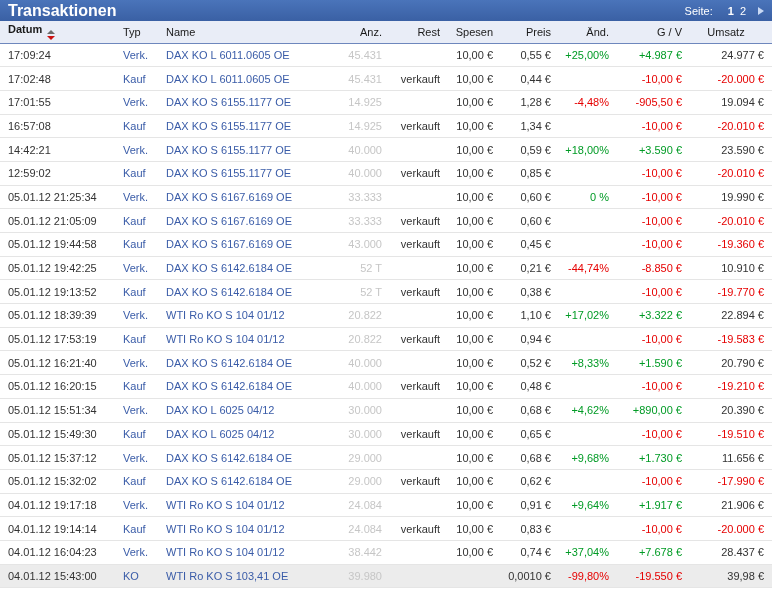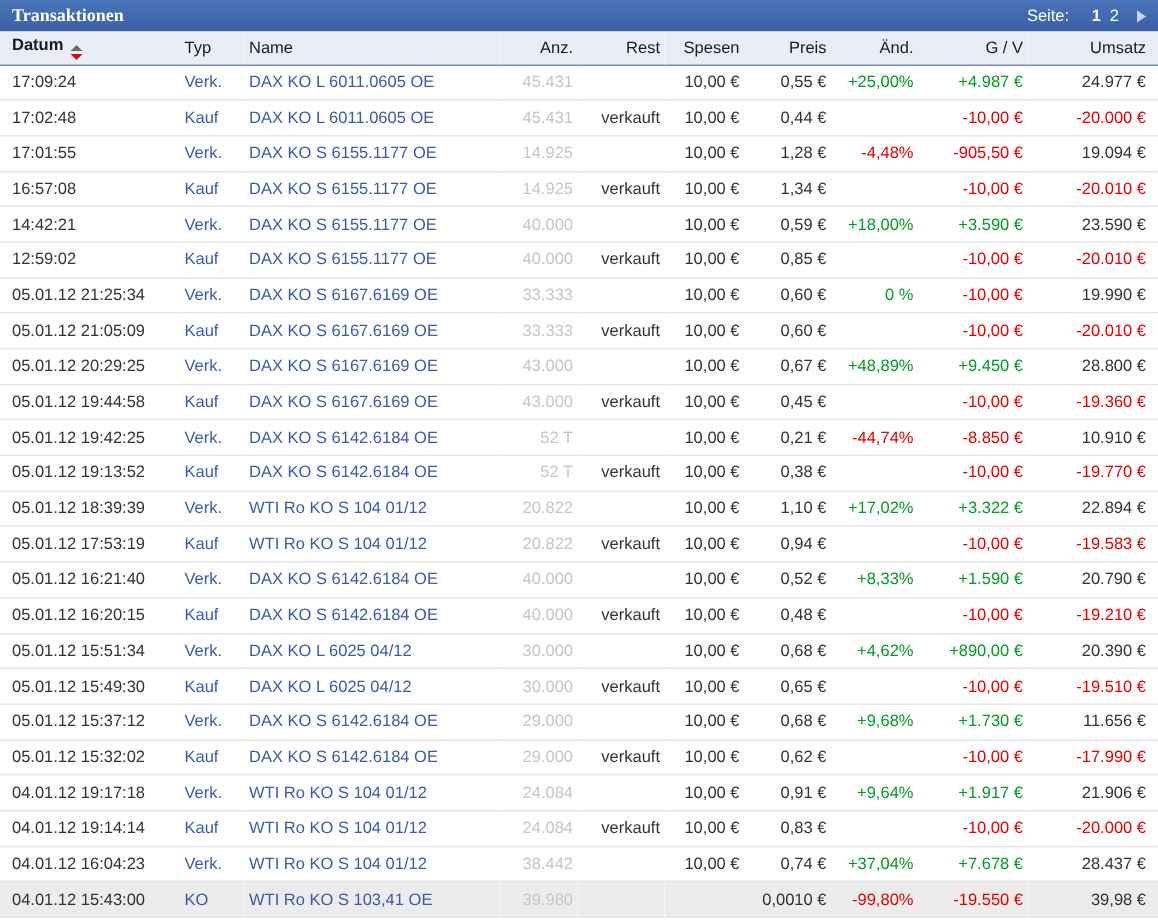--- a/index.html
+++ b/index.html
@@ -8,21 +8,21 @@
     font-family:"Liberation Sans","DejaVu Sans",sans-serif;font-size:11px;
     position:relative;
   }
   
   .titlebar{
     height:21px;box-sizing:border-box;
     background:linear-gradient(var(--titlebar-top,#4a74ba),var(--titlebar-bottom,#3a60a4));
     color:#fff;display:flex;align-items:center;justify-content:space-between;
     padding:0 8px;
   }
-  .titlebar .title{font-weight:bold;font-size:12px;font-family:Liberation Serif, serif;}
+  .titlebar .title{font-weight:bold;font-size:16px;}
   .pager{display:flex;align-items:center;font-size:11px;}
   .pager-label{margin-right:15px;}
   .pager-pages{display:flex;gap:6px;}
   .page-link{color:#fff;cursor:pointer;text-decoration:none;}
   .page-link.current{font-weight:bold;}
   .next-arrow{
     width:0;height:0;margin-left:12px;cursor:pointer;
     border-top:4px solid transparent;border-bottom:4px solid transparent;
     border-left:6px solid #c9d9f4;
   }
@@ -31,21 +31,21 @@
   thead th{
     height:22px;box-sizing:border-box;
     background:var(--header-bg,#e9edf7);
     border-bottom:1px solid #6e87bd;
     font-weight:normal;color:#1a1a1a;
     padding:0 3px;white-space:nowrap;font-size:11px;
   }
   th.col-datum{text-align:left;padding-left:8px;font-weight:bold;}
   th.col-typ,th.col-name{text-align:left;}
   th.col-anz,th.col-rest,th.col-spesen,th.col-preis,th.col-aend,th.col-gv{text-align:right;}
-  th.col-umsatz{text-align:right;padding-right:8px;}
+  th.col-umsatz{text-align:center;padding-right:8px;}
   tbody td{
     height:22.7px;box-sizing:content-box;
     border-bottom:1px solid #e5e5e5;
     padding:0 3px;white-space:nowrap;overflow:hidden;
     font-size:11px;color:#333;
   }
   td.col-datum{padding-left:8px;text-align:left;color:#333;}
   td.col-typ{text-align:left;color:var(--link-blue,#3a5ca8);}
   td.col-name{text-align:left;color:var(--link-blue,#3a5ca8);cursor:pointer;}
   td.col-anz{text-align:right;color:var(--muted,#c6c6c6);}
@@ -197,32 +197,20 @@
           <td class="col-name">DAX KO S 6167.6169 OE</td>
           <td class="col-anz">33.333</td>
           <td class="col-rest">verkauft</td>
           <td class="col-spesen">10,00 €</td>
           <td class="col-preis">0,60 €</td>
           <td class="col-aend"></td>
           <td class="col-gv neg">-10,00 €</td>
           <td class="col-umsatz neg">-20.010 €</td>
         </tr>
         <tr>
-          <td class="col-datum">05.01.12 20:29:25</td>
-          <td class="col-typ">Verk.</td>
-          <td class="col-name">DAX KO S 6167.6169 OE</td>
-          <td class="col-anz">43.000</td>
-          <td class="col-rest"></td>
-          <td class="col-spesen">10,00 €</td>
-          <td class="col-preis">0,67 €</td>
-          <td class="col-aend pos">+48,89%</td>
-          <td class="col-gv pos">+9.450 €</td>
-          <td class="col-umsatz">28.800 €</td>
-        </tr>
-        <tr>
           <td class="col-datum">05.01.12 19:44:58</td>
           <td class="col-typ">Kauf</td>
           <td class="col-name">DAX KO S 6167.6169 OE</td>
           <td class="col-anz">43.000</td>
           <td class="col-rest">verkauft</td>
           <td class="col-spesen">10,00 €</td>
           <td class="col-preis">0,45 €</td>
           <td class="col-aend"></td>
           <td class="col-gv neg">-10,00 €</td>
           <td class="col-umsatz neg">-19.360 €</td>

